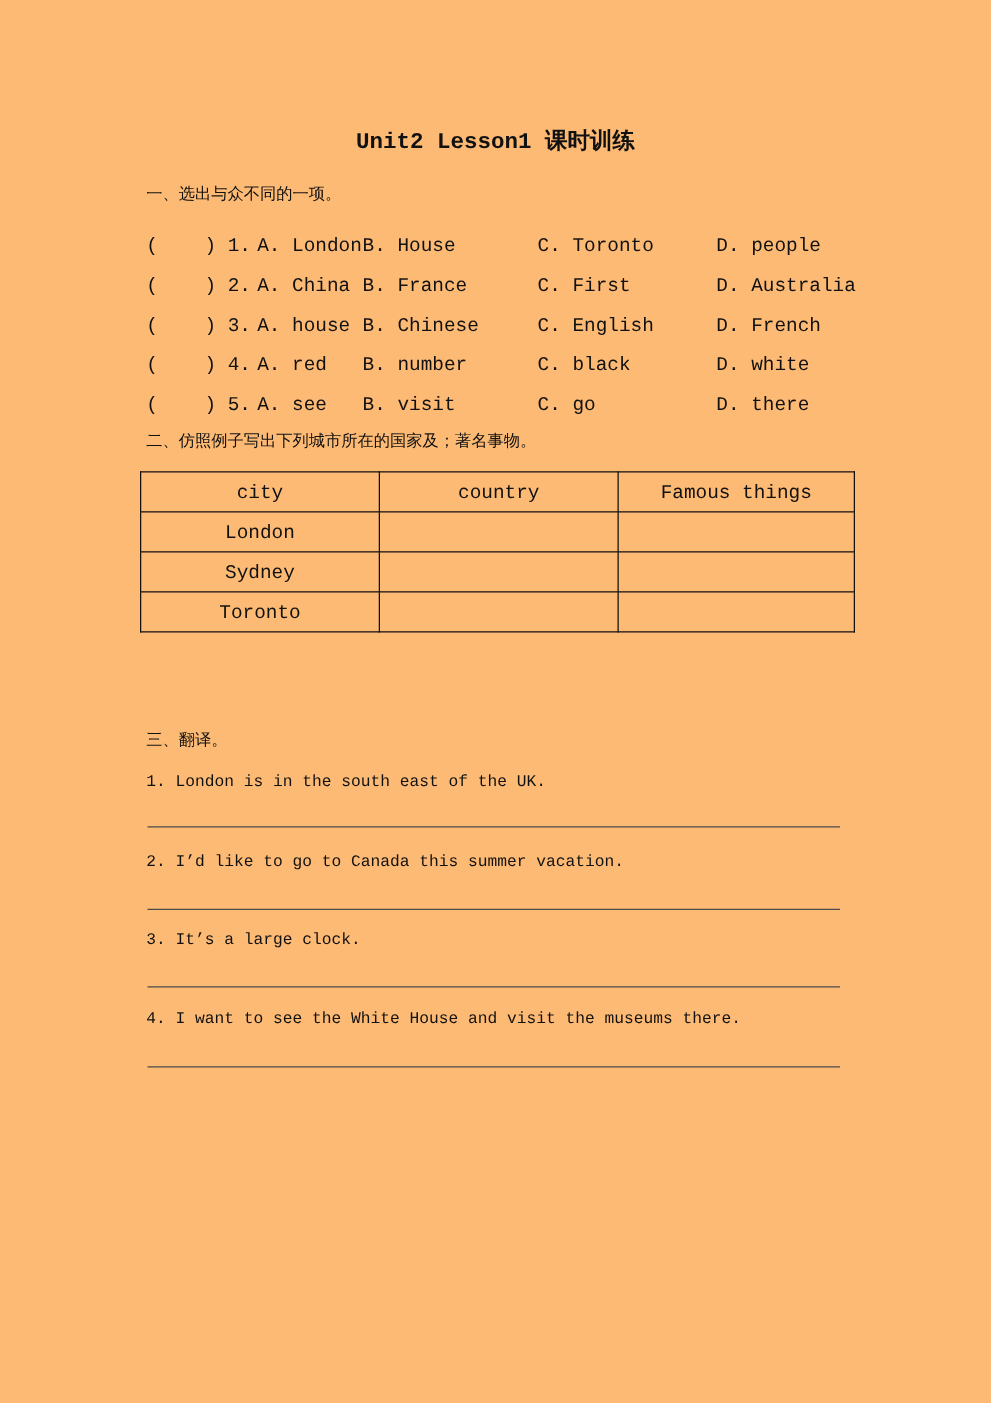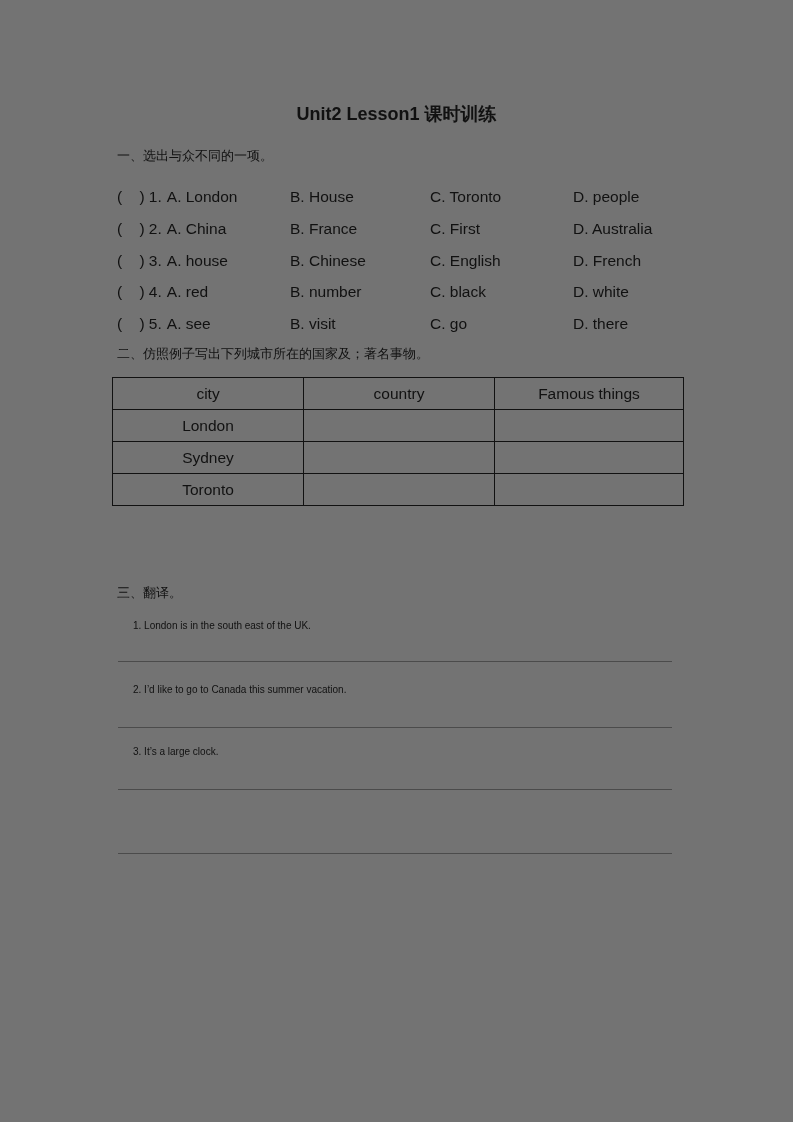--- a/index.html
+++ b/index.html
@@ -1,21 +1,21 @@
 <!DOCTYPE html>
 <html><head>
 <meta charset="utf-8">
 <style>
   html, body { margin: 0; padding: 0; background: #ffffff; }
   .page {
     position: relative;
     width: 793px;
     height: 1122px;
-    background: #737373;
-    font-family: Liberation Sans, sans-serif;
+    background: #fdba74;
+    font-family: Liberation Mono, monospace;
     color: #111111;
     overflow: hidden;
   }
   .page-title {
     position: absolute;
     top: 102px;
     left: 0;
     width: 793px;
     text-align: center;
     font-size: 18px;
@@ -62,23 +62,23 @@
     font-weight: normal;
     padding: 0;
     margin-left: 20px;
   }
   .col-city { width: 190px; }
   .col-country { width: 190px; }
   .col-famous { width: 188px; }
 
   .sentence {
     position: absolute;
-    left: 133px;
+    left: 117px;
     width: 580px;
-    font-size: 10px;
+    font-size: 13px;
     line-height: 20px;
   }
   .s1 { top: 616px; }
   .s2 { top: 680px; }
   .s3 { top: 742px; }
   .s4 { top: 805px; }
 
   .answer-line {
     position: absolute;
     left: 118px;
@@ -181,15 +181,16 @@
 
   <div class="sentence s1">1. London is in the south east of the UK.</div>
   <div class="answer-line l1"></div>
 
   <div class="sentence s2">2. I’d like to go to Canada this summer vacation.</div>
   <div class="answer-line l2"></div>
 
   <div class="sentence s3">3. It’s a large clock.</div>
   <div class="answer-line l3"></div>
 
+  <div class="sentence s4">4. I want to see the White House and visit the museums there.</div>
   <div class="answer-line l4"></div>
 
 </div>
 
 </body></html>

